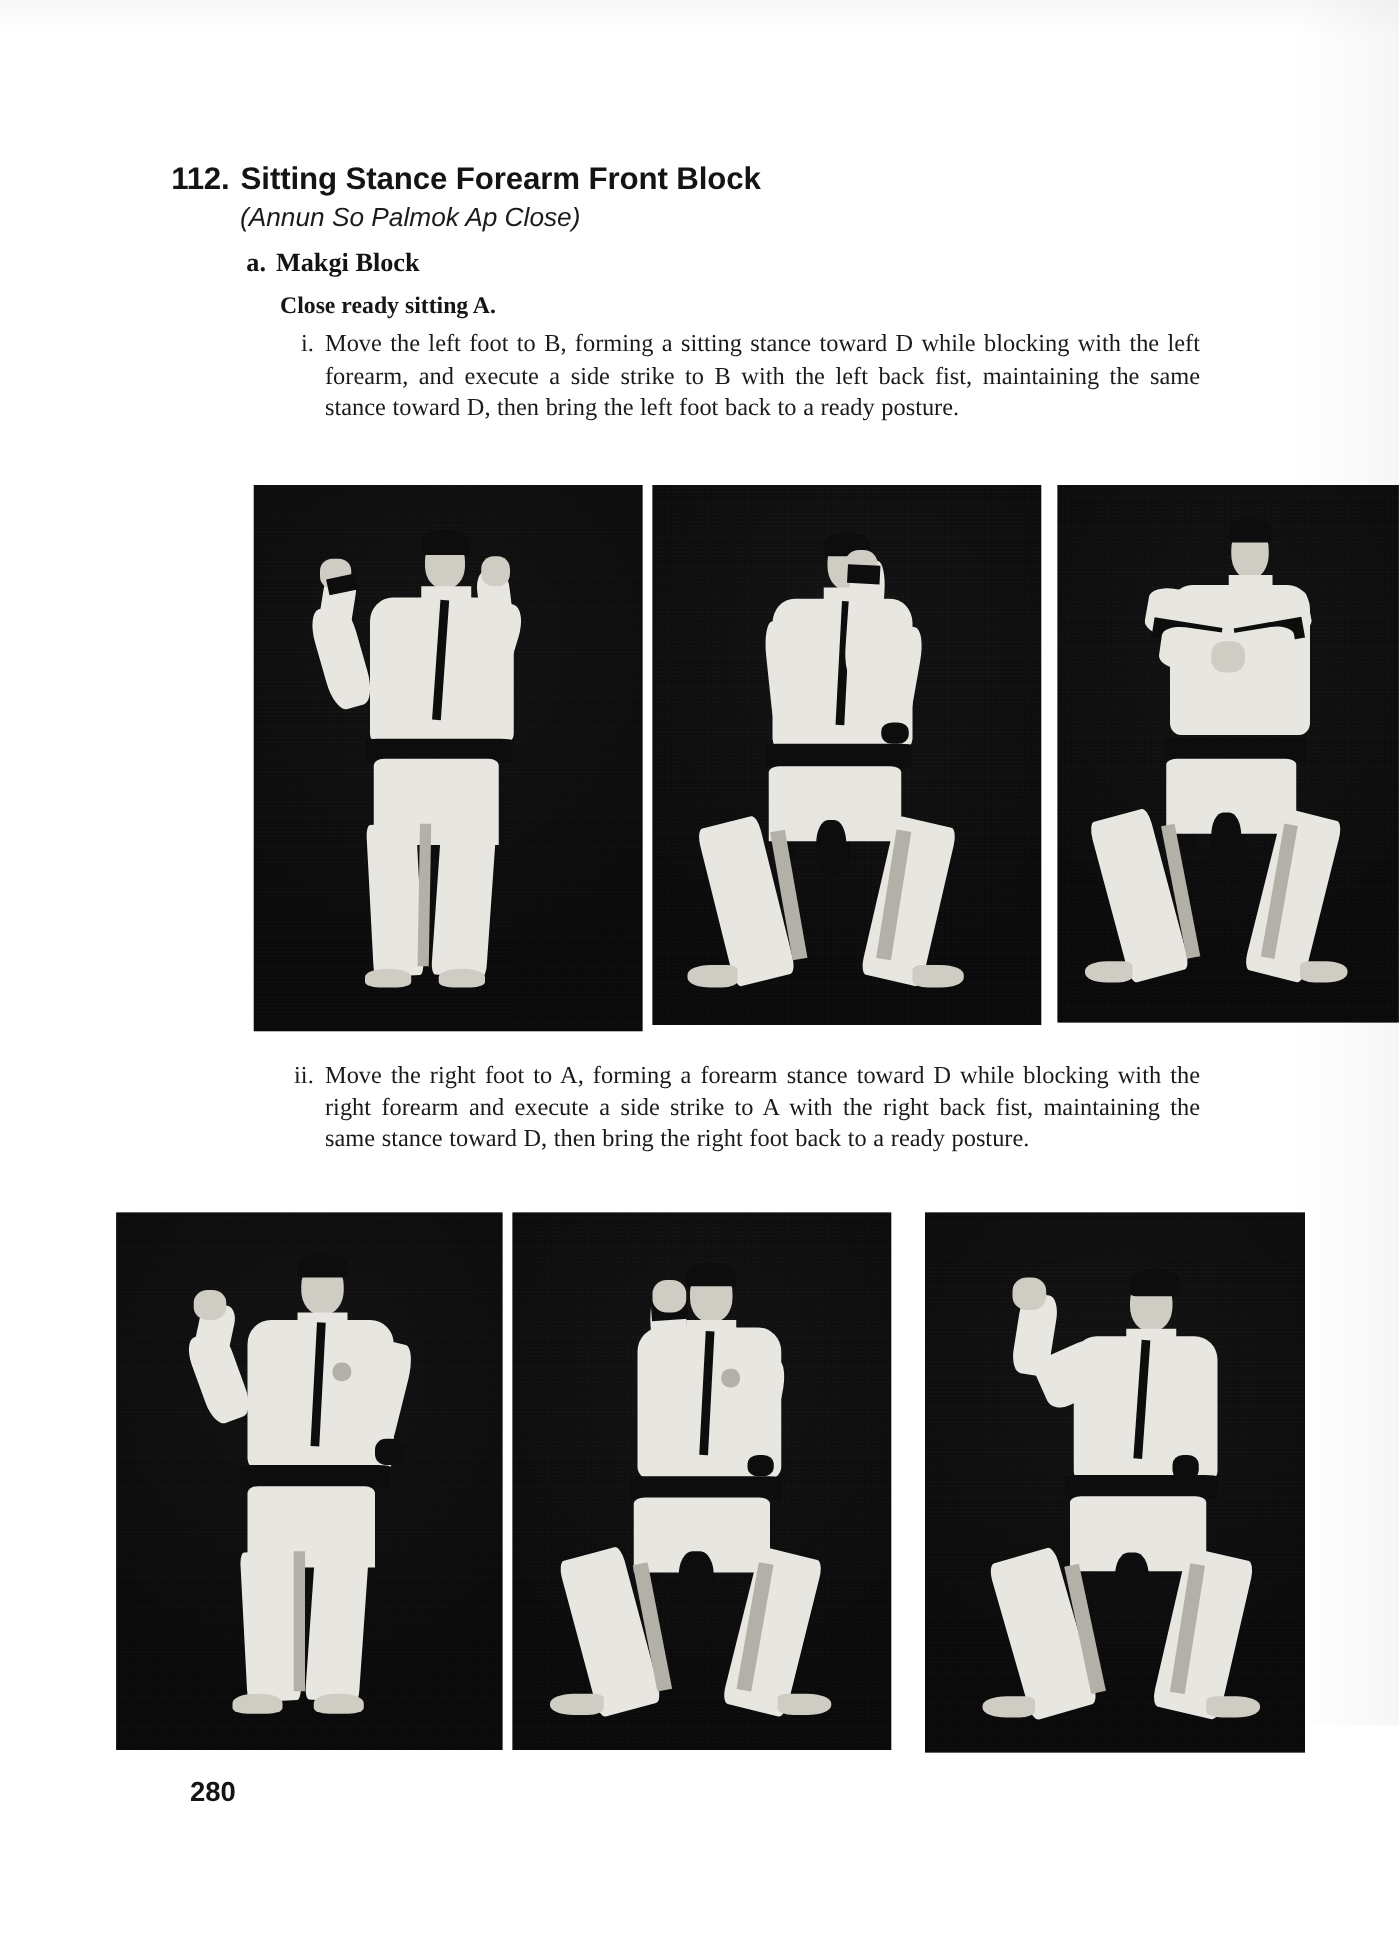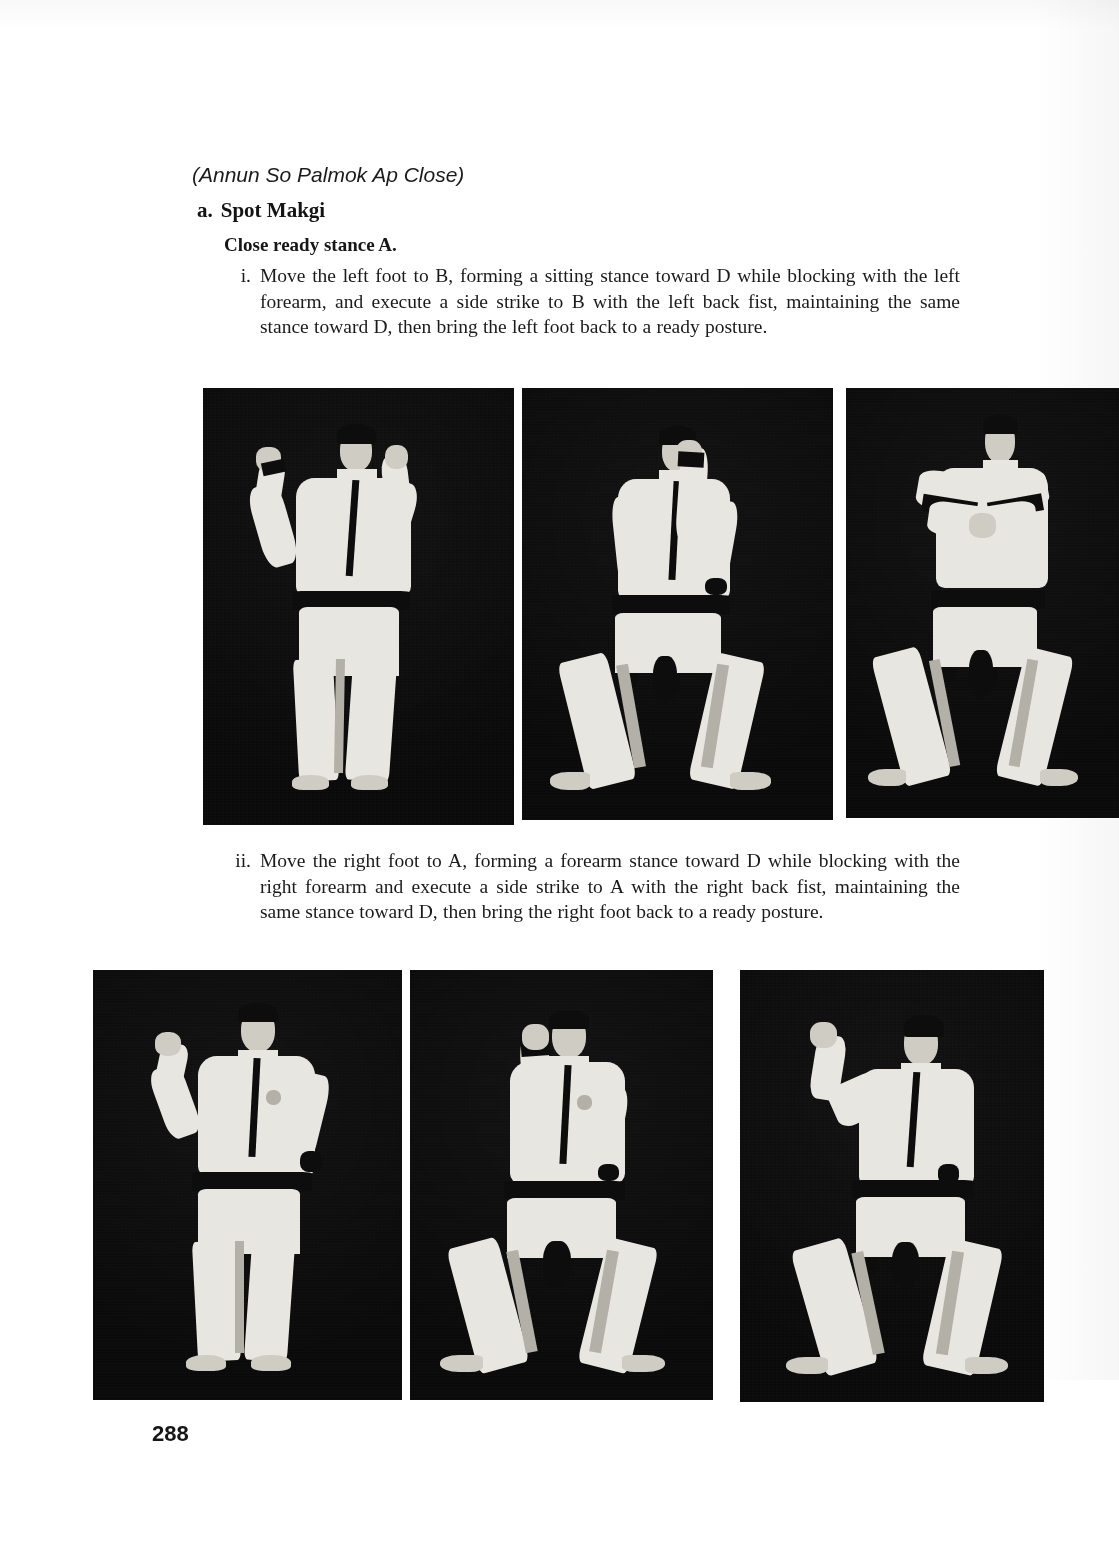--- a/index.html
+++ b/index.html
@@ -198,28 +198,32 @@
   }
 </style>
 </head>
 <body>
 
 <div class="page-edge-shade-top"></div>
 <div class="page-edge-shade"></div>
 
 <div class="content">
 
+  <div class="heading-row">
+    <span class="heading-num">112.</span>
+    <span class="heading-title">Sitting Stance Forearm Front Block</span>
+  </div>
 
   <div class="heading-sub">(Annun So Palmok Ap Close)</div>
 
   <div class="sec-letter-row">
-    <span class="marker">a.</span><span>Spot Makgi</span>
-  </div>
-
-  <div class="ready-line">Close ready stance A.</div>
+    <span class="marker">a.</span><span>Makgi Block</span>
+  </div>
+
+  <div class="ready-line">Close ready sitting A.</div>
 
   <div class="step" id="step-i">
     <span class="step-marker">i.</span>
     <span class="step-text">Move the left foot to B, forming a sitting stance toward D while blocking with the left forearm, and execute a side strike to B with the left back fist, maintaining the same stance toward D, then bring the left foot back to a ready posture.</span>
   </div>
 
   <div class="photo" id="r1p1" style="left:203px; top:388px; width:311px; height:437px;">
     <div class="photo-inner"></div>
     <div class="figure">
 
@@ -417,15 +421,15 @@
       <div class="fig-part" style="left:22%; top:63%; width:18%; height:30%; transform:rotate(-16deg); border-radius:10%;"></div>
       <div class="fig-part" style="left:64%; top:63%; width:18%; height:30%; transform:rotate(13deg); border-radius:10%;"></div>
       <div class="fig-part fig-dark" style="left:50%; top:63%; width:9%; height:11%; border-radius:40% 40% 50% 50%;"></div>
       <div class="fig-part fig-shadow" style="left:40%; top:65%; width:4%; height:24%; transform:rotate(-12deg);"></div>
       <div class="fig-part fig-shadow" style="left:67%; top:65%; width:4%; height:24%; transform:rotate(9deg);"></div>
       <div class="fig-part fig-skin" style="left:15%; top:89.5%; width:14%; height:4%; border-radius:45% 20% 30% 45%;"></div>
       <div class="fig-part fig-skin" style="left:74%; top:89.5%; width:14%; height:4%; border-radius:20% 45% 45% 30%;"></div>
     </div>
   </div>
 
-  <div class="page-number">288</div>
+  <div class="page-number">280</div>
 
 </div>
 
 </body></html>

